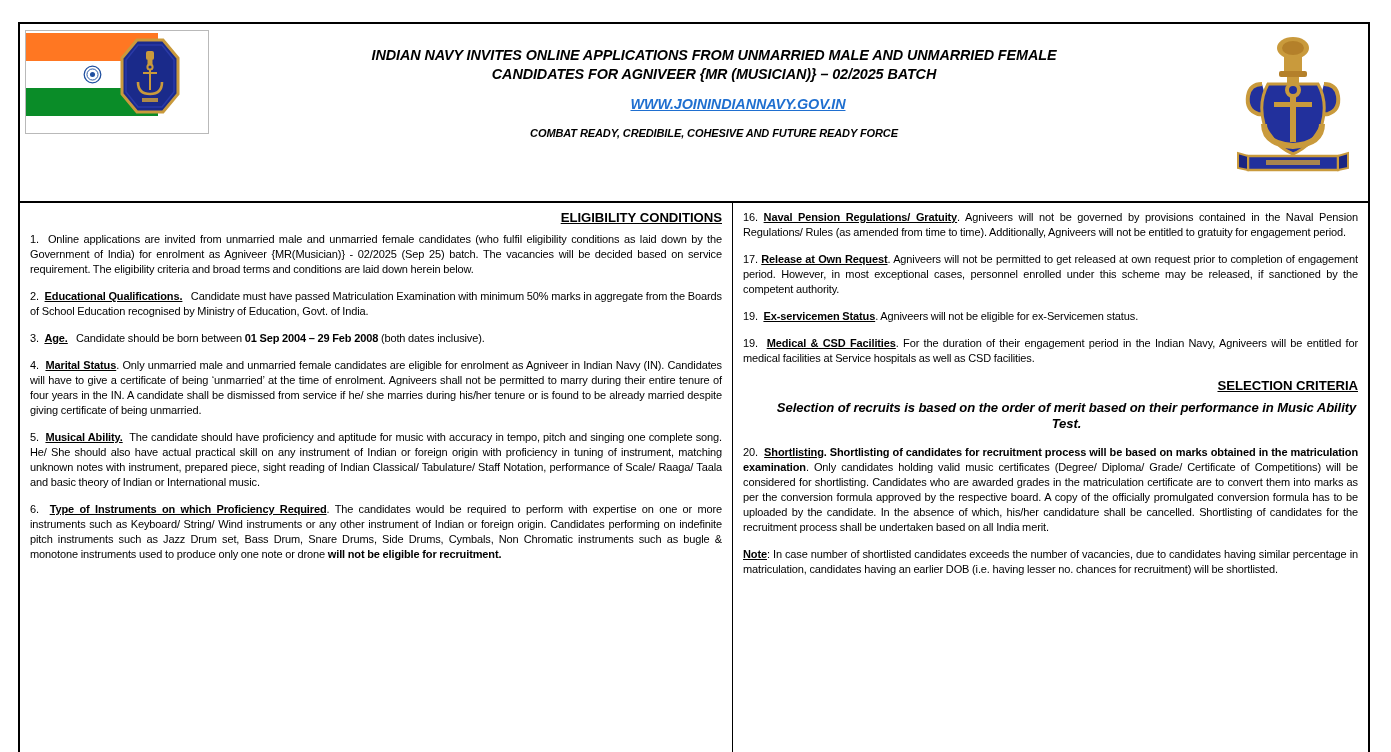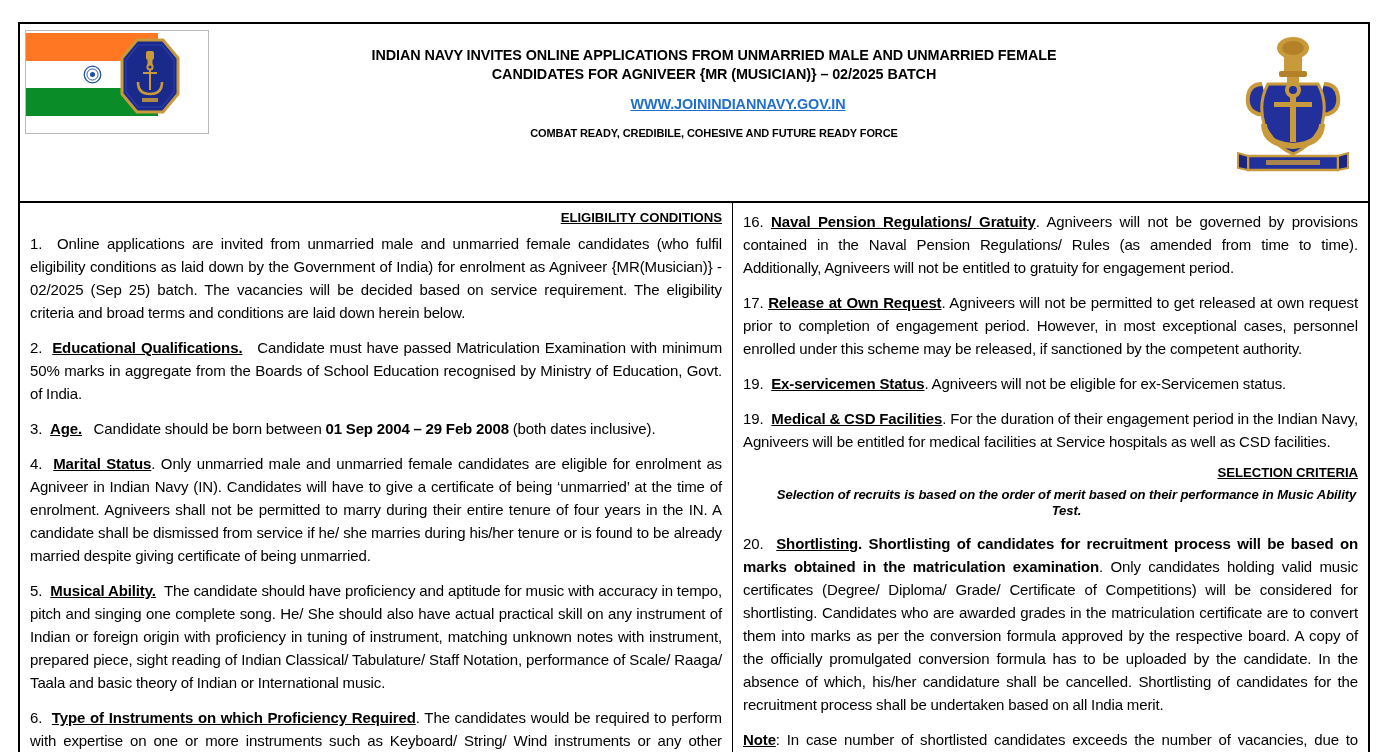--- a/index.html
+++ b/index.html
@@ -83,20 +83,21 @@
     width: 122px;
     height: 142px;
   }
 
   .header-text {
     position: absolute;
     left: 210px;
     right: 170px;
     top: 22px;
     text-align: center;
+    font-style: italic;
   }
   .hdr-line1 {
     font-size: 14.4px;
     font-weight: bold;
     line-height: 19px;
     letter-spacing: -0.1px;
   }
   .hdr-url {
     margin-top: 12px;
     font-size: 14.4px;
@@ -140,22 +141,22 @@
     font-weight: bold;
     font-size: 13.2px;
     text-decoration: underline;
     margin: 0 0 7px 0;
     letter-spacing: -0.05px;
   }
   .sec-title.tight { margin-top: 11px; text-decoration: underline; }
 
   p.para {
     margin: 0 0 12px 0;
-    font-size: 15px;
-    line-height: 23px;
+    font-size: 11px;
+    line-height: 15px;
     text-align: justify;
     letter-spacing: -0.12px;
     word-spacing: -0.2px;
   }
   p.para:last-child { margin-bottom: 0; }
 
   p.italic-center {
     margin: 0 0 12px 0;
     font-size: 13.1px;
     line-height: 16.4px;

